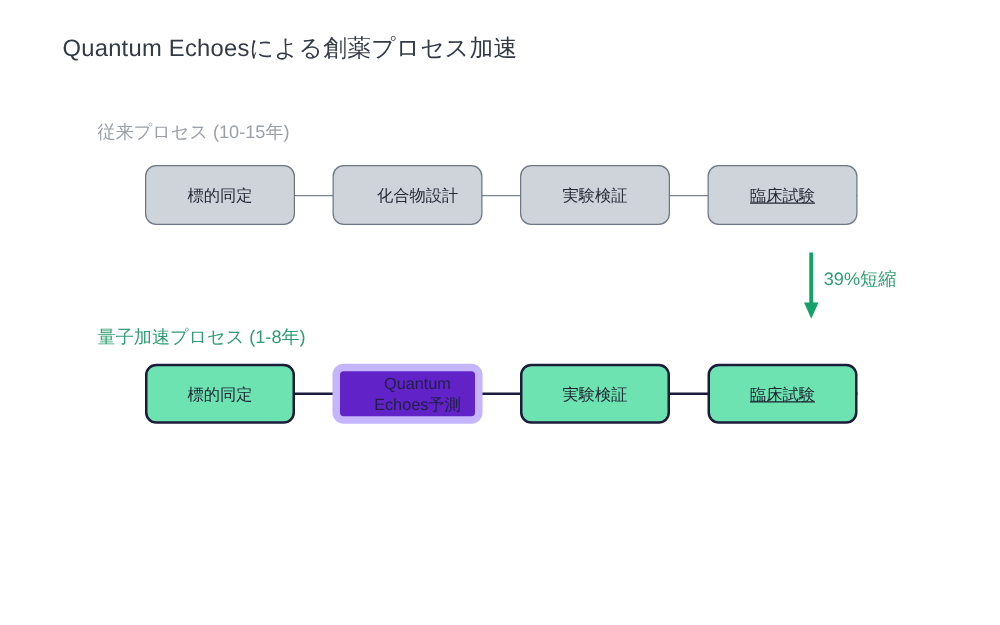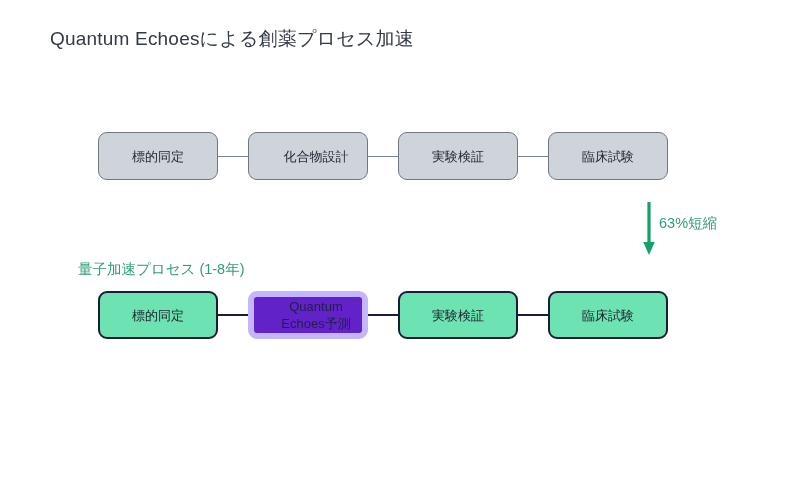--- a/index.html
+++ b/index.html
@@ -46,21 +46,21 @@
   }
   .row-label.quantum {
     left: 78px;
     top: 260px;
     color: #2e9e72;
   }
 
   
   .row {
     position: absolute;
-    left: 98px;
+    left: 116px;
     width: 570px;
     height: 48px;
   }
   .row.legacy  { top: 132px; }
   .row.quantum { top: 291px; }
 
   
   .rail {
     position: absolute;
     top: 23.5px;
@@ -82,21 +82,21 @@
     align-items: center;
     justify-content: center;
     text-align: center;
     font-size: 13px;
     line-height: 17px;
     white-space: pre-line;
   }
   .node.n0 { left: 0px; }
   .node.n1 { left: 150px; padding-left: 16px; }
   .node.n2 { left: 300px; }
-  .node.n3 { left: 450px; }
+  .node.n3 { left: 450px; text-decoration: underline; }
 
   .node.gray {
     background: #ced4da;
     border: 1.6px solid #6f7785;
     color: #262a36;
   }
   .node.green {
     background: #6ce3b0;
     border: 2px solid #1b1b3a;
     color: #1e2233;
@@ -129,35 +129,36 @@
     white-space: nowrap;
   }
 </style>
 </head>
 <body>
 
 <div id="canvas">
 
   <div class="title">Quantum Echoesによる創薬プロセス加速</div>
 
+  <div class="row-label legacy">従来プロセス (10-15年)</div>
 
   <div class="row legacy">
     <div class="rail legacy"></div>
     <div class="node gray n0">標的同定</div>
     <div class="node gray n1">化合物設計</div>
     <div class="node gray n2">実験検証</div>
     <div class="node gray n3">臨床試験</div>
   </div>
 
   <div class="arrow-wrap">
     <svg class="arrow-svg" width="140" height="60" viewBox="0 0 140 60">
       <line x1="8" y1="2" x2="8" y2="45" stroke="#16a06a" stroke-width="3.2"></line>
       <polygon points="8,55 2.2,42 13.8,42" fill="#16a06a"></polygon>
     </svg>
-    <div class="arrow-label">63%短縮</div>
+    <div class="arrow-label">39%短縮</div>
   </div>
 
   <div class="row-label quantum">量子加速プロセス (1-8年)</div>
 
   <div class="row quantum">
     <div class="rail quantum"></div>
     <div class="node green n0">標的同定</div>
     <div class="node purple n1">Quantum
 Echoes予測</div>
     <div class="node green n2">実験検証</div>

